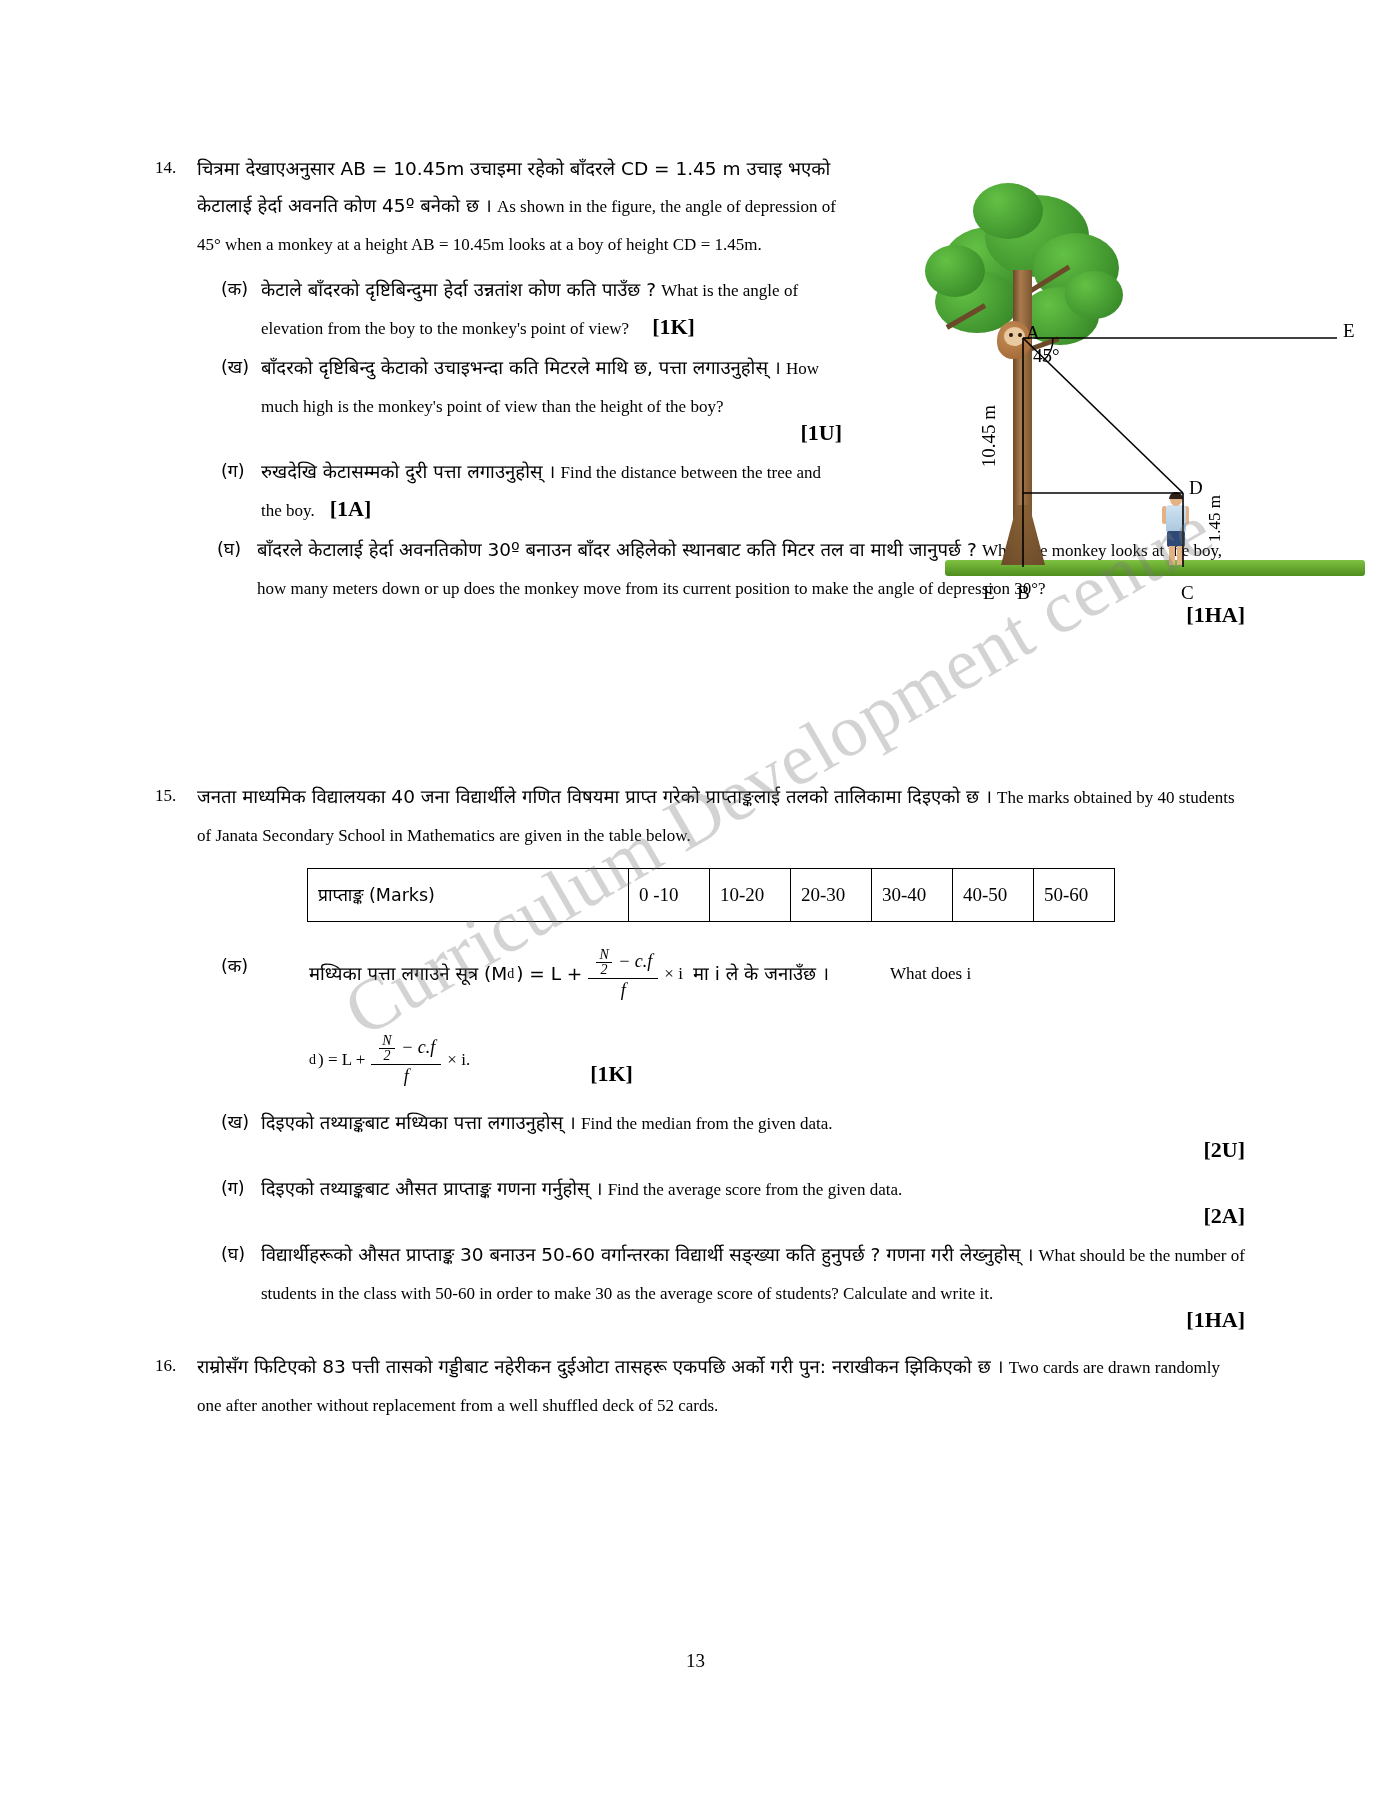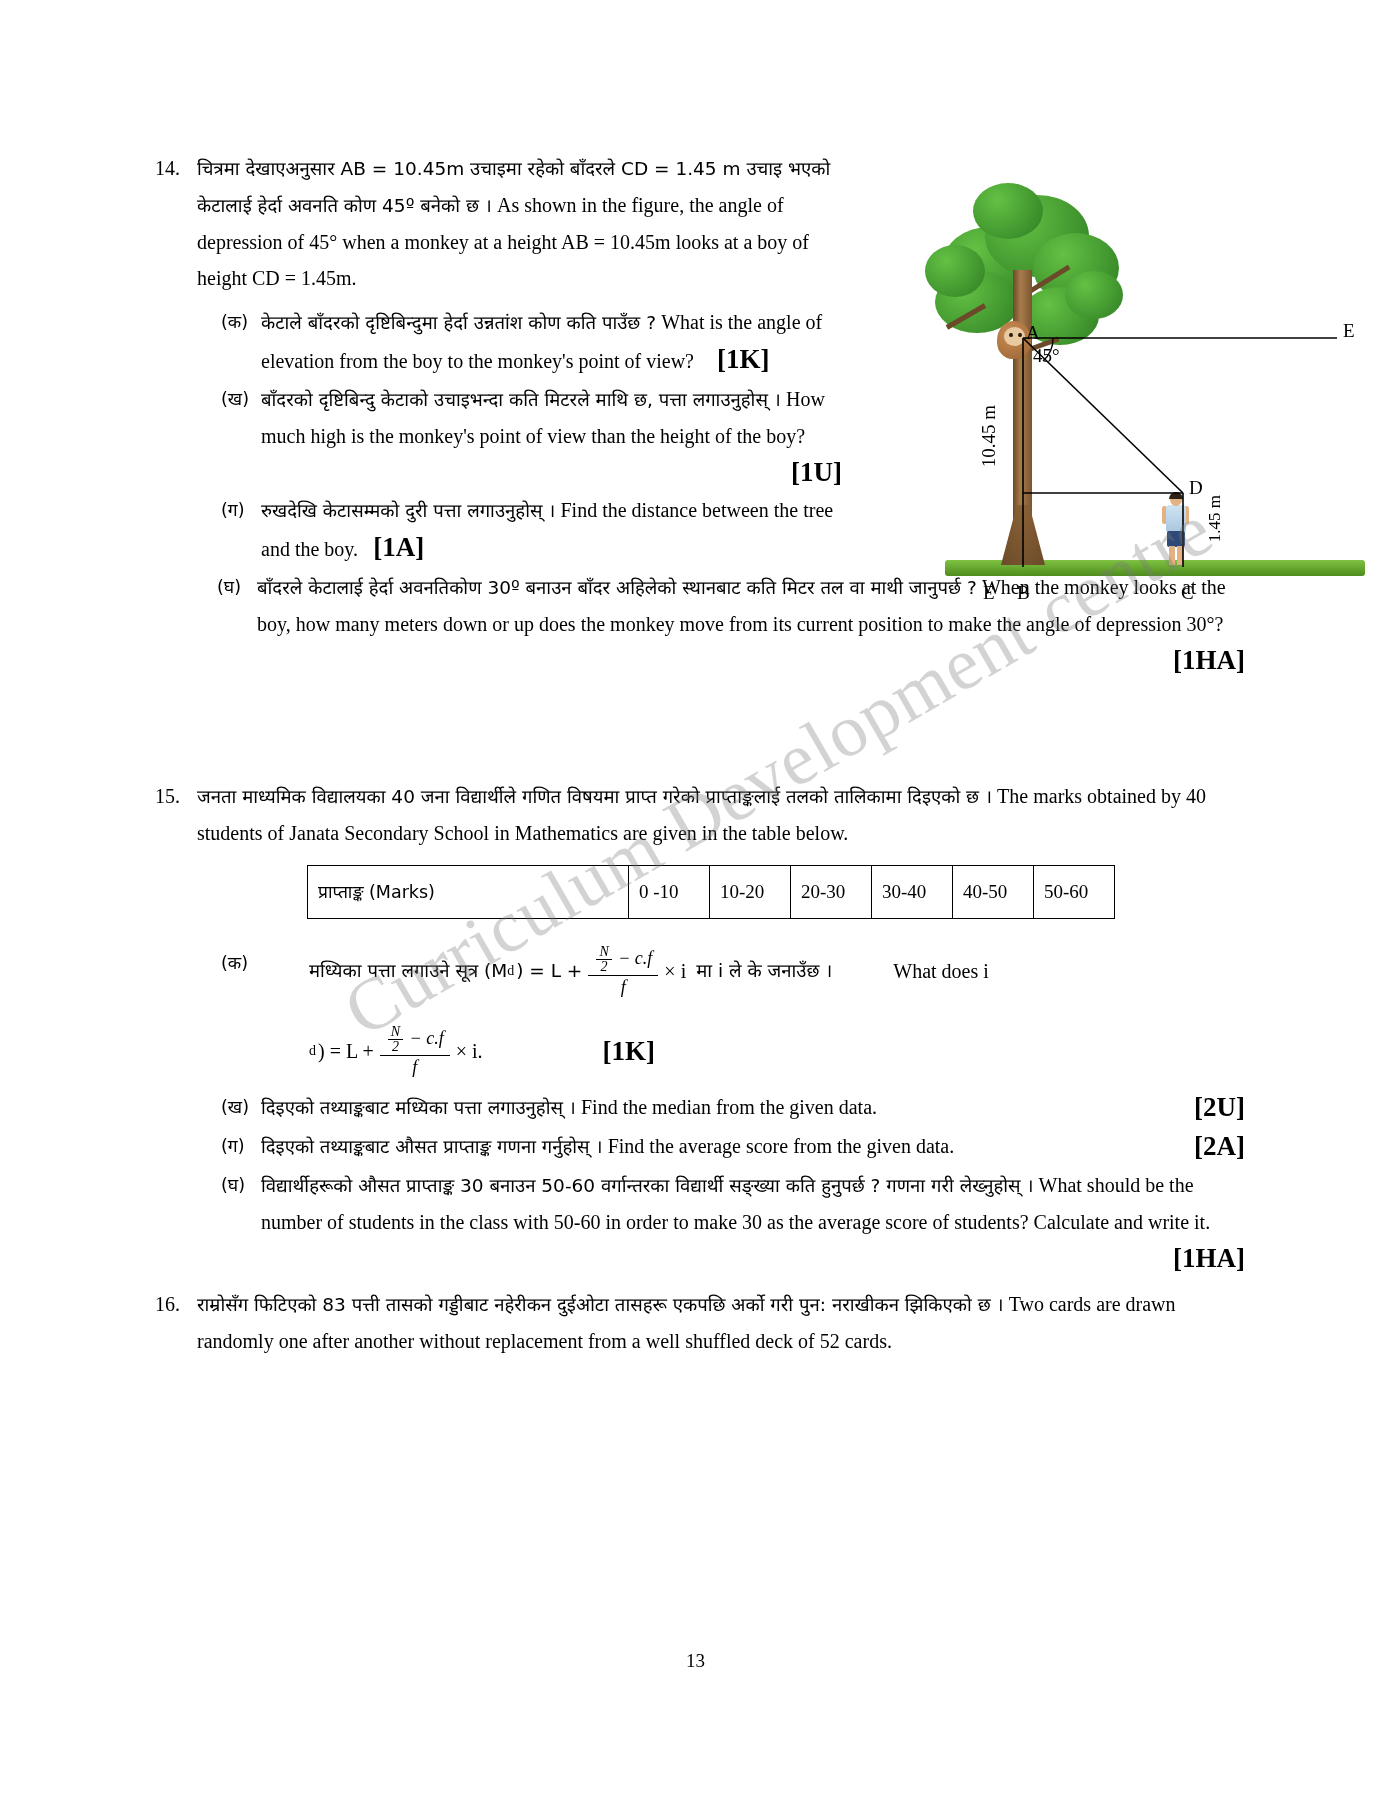--- a/index.html
+++ b/index.html
@@ -42,42 +42,43 @@
   }
   .qbody {
     margin-left: 42px;
   }
   .dev {
     font-family: "DejaVu Sans", sans-serif;
     font-size: 18.5px;
   }
   .eng {
     font-family: "Liberation Serif", serif;
-    font-size: 20px;
+    font-size: 17px;
   }
   .sub {
     position: relative;
     margin-left: 24px;
     margin-top: 2px;
   }
   .sublabel {
     position: absolute;
     left: 0;
     top: 0;
     width: 40px;
     font-family: "DejaVu Sans", sans-serif;
     font-size: 17.5px;
   }
   .subbody {
     margin-left: 40px;
   }
   .mark {
     font-family: "Liberation Serif", serif;
     font-weight: bold;
-    font-size: 27px;
+    font-size: 22px;
+    margin-top: 28px;
   }
   .right {
     float: right;
   }
   .clear { clear: both; }
 
   
   .figure {
     position: absolute;
     left: 770px;

